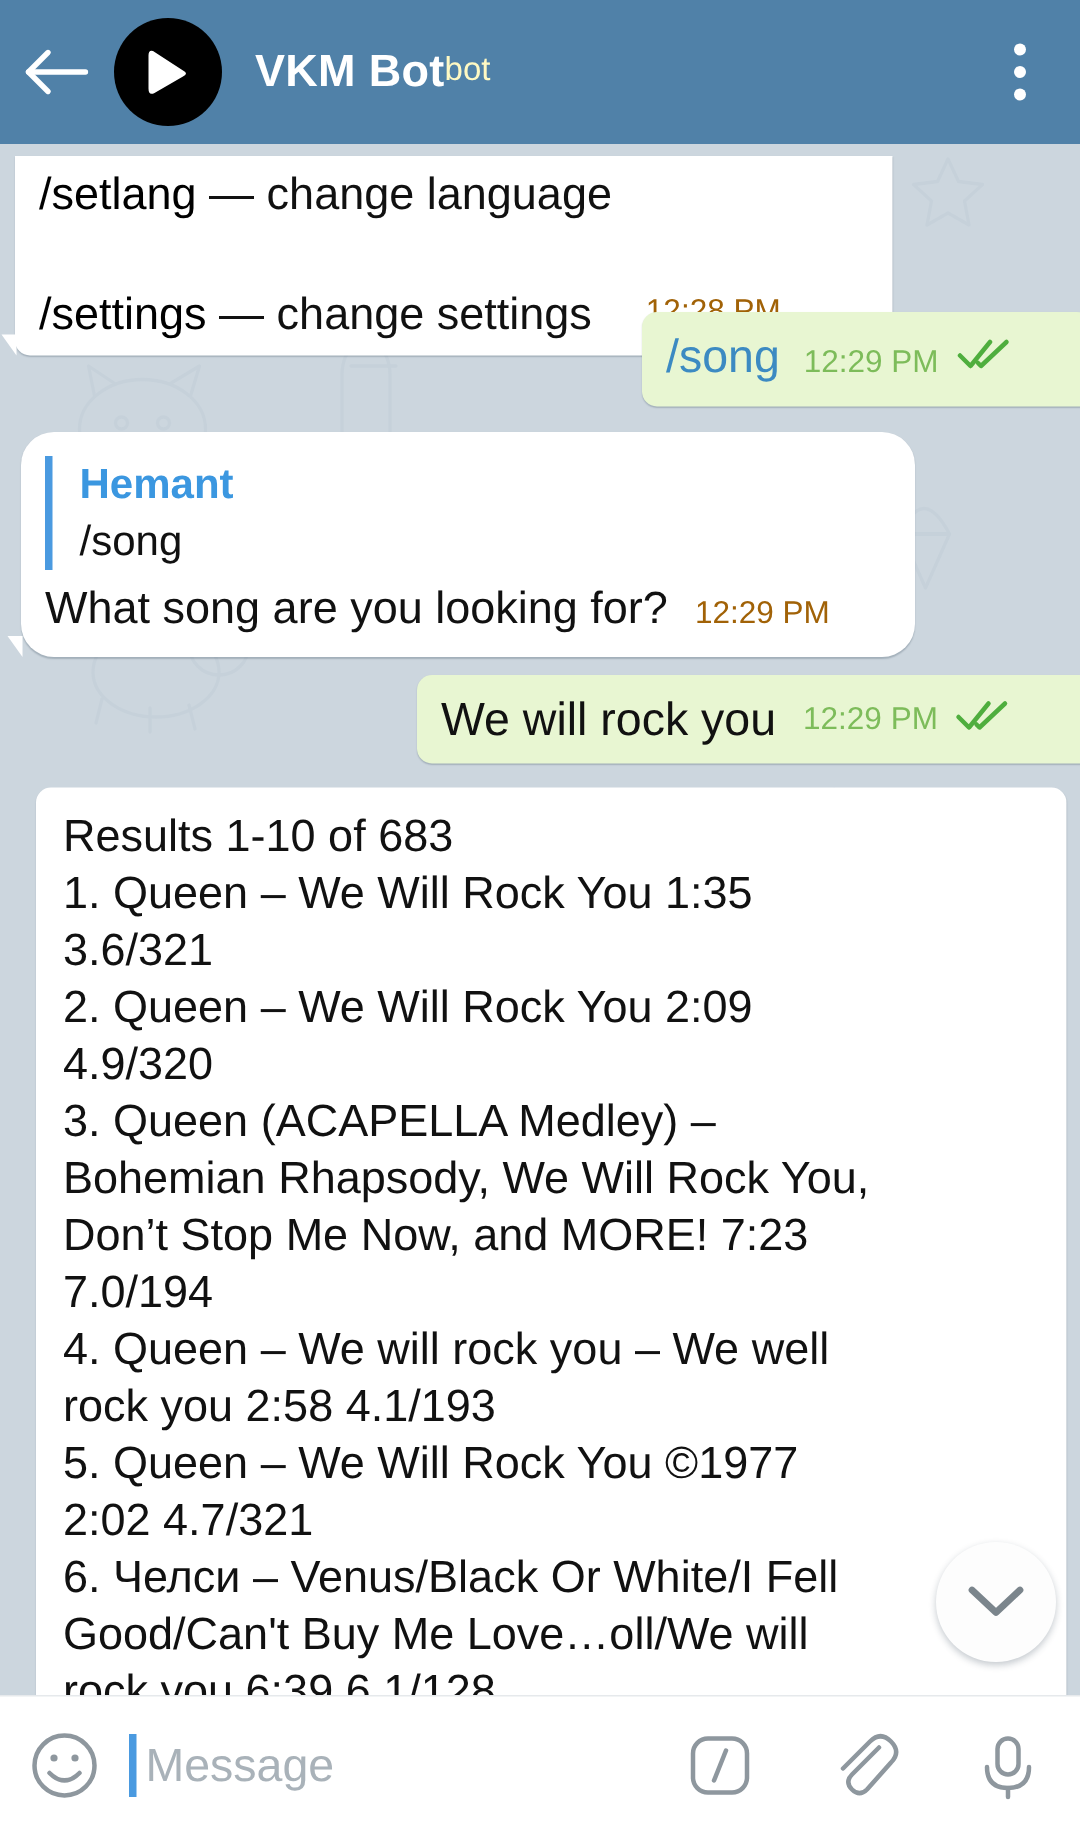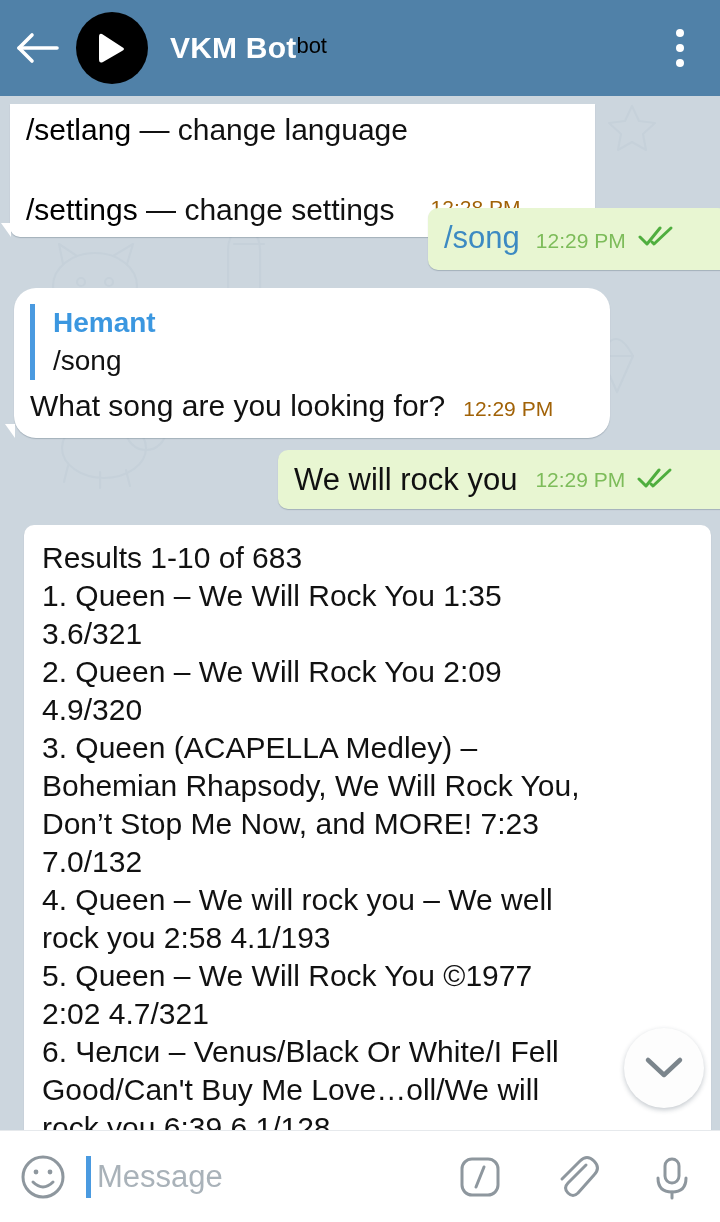--- a/index.html
+++ b/index.html
@@ -37,21 +37,21 @@
     display: flex; align-items: center; justify-content: center;
   }
   .avatar {
     width: 72px; height: 72px; border-radius: 50%;
     background: #000; margin-left: 2px;
     display: flex; align-items: center; justify-content: center;
     flex: none;
   }
   .htext { margin-left: 22px; display: flex; flex-direction: row; justify-content: center; }
   .htitle { color: #fff; font-size: 30px; font-weight: bold; line-height: 36px; letter-spacing: .2px; }
-  .hsub { color: #000000; font-size: 22px; line-height: 28px; margin-top: 2px; }
+  .hsub { color: #fef9c3; font-size: 22px; line-height: 28px; margin-top: 2px; }
   .menu-btn {
     position: absolute; right: 0; top: 0;
     width: 80px; height: 96px;
     display: flex; flex-direction: column; align-items: center; justify-content: center; gap: 7px;
   }
   .menu-btn i { width: 8px; height: 8px; border-radius: 50%; background: #fff; display: block; }
 
   
   .bubble {
     position: absolute;
@@ -363,21 +363,21 @@
   <div class="bubble in" id="b-results">
     <div class="rline">Results 1-10 of 683</div>
     <div id="results-lines">
         <div class="rline">1. Queen – We Will Rock You 1:35</div>
         <div class="rline">3.6/321</div>
         <div class="rline">2. Queen – We Will Rock You 2:09</div>
         <div class="rline">4.9/320</div>
         <div class="rline">3. Queen (ACAPELLA Medley) –</div>
         <div class="rline">Bohemian Rhapsody, We Will Rock You,</div>
         <div class="rline">Don’t Stop Me Now, and MORE! 7:23</div>
-        <div class="rline">7.0/132</div>
+        <div class="rline">7.0/194</div>
         <div class="rline">4. Queen – We will rock you – We well</div>
         <div class="rline">rock you 2:58 4.1/193</div>
         <div class="rline">5. Queen – We Will Rock You ©1977</div>
         <div class="rline">2:02 4.7/321</div>
         <div class="rline">6. Челси – Venus/Black Or White/I Fell</div>
         <div class="rline">Good/Can't Buy Me Love…oll/We will</div>
         <div class="rline">rock you 6:39 6.1/128</div>
       </div>
   </div>
 

